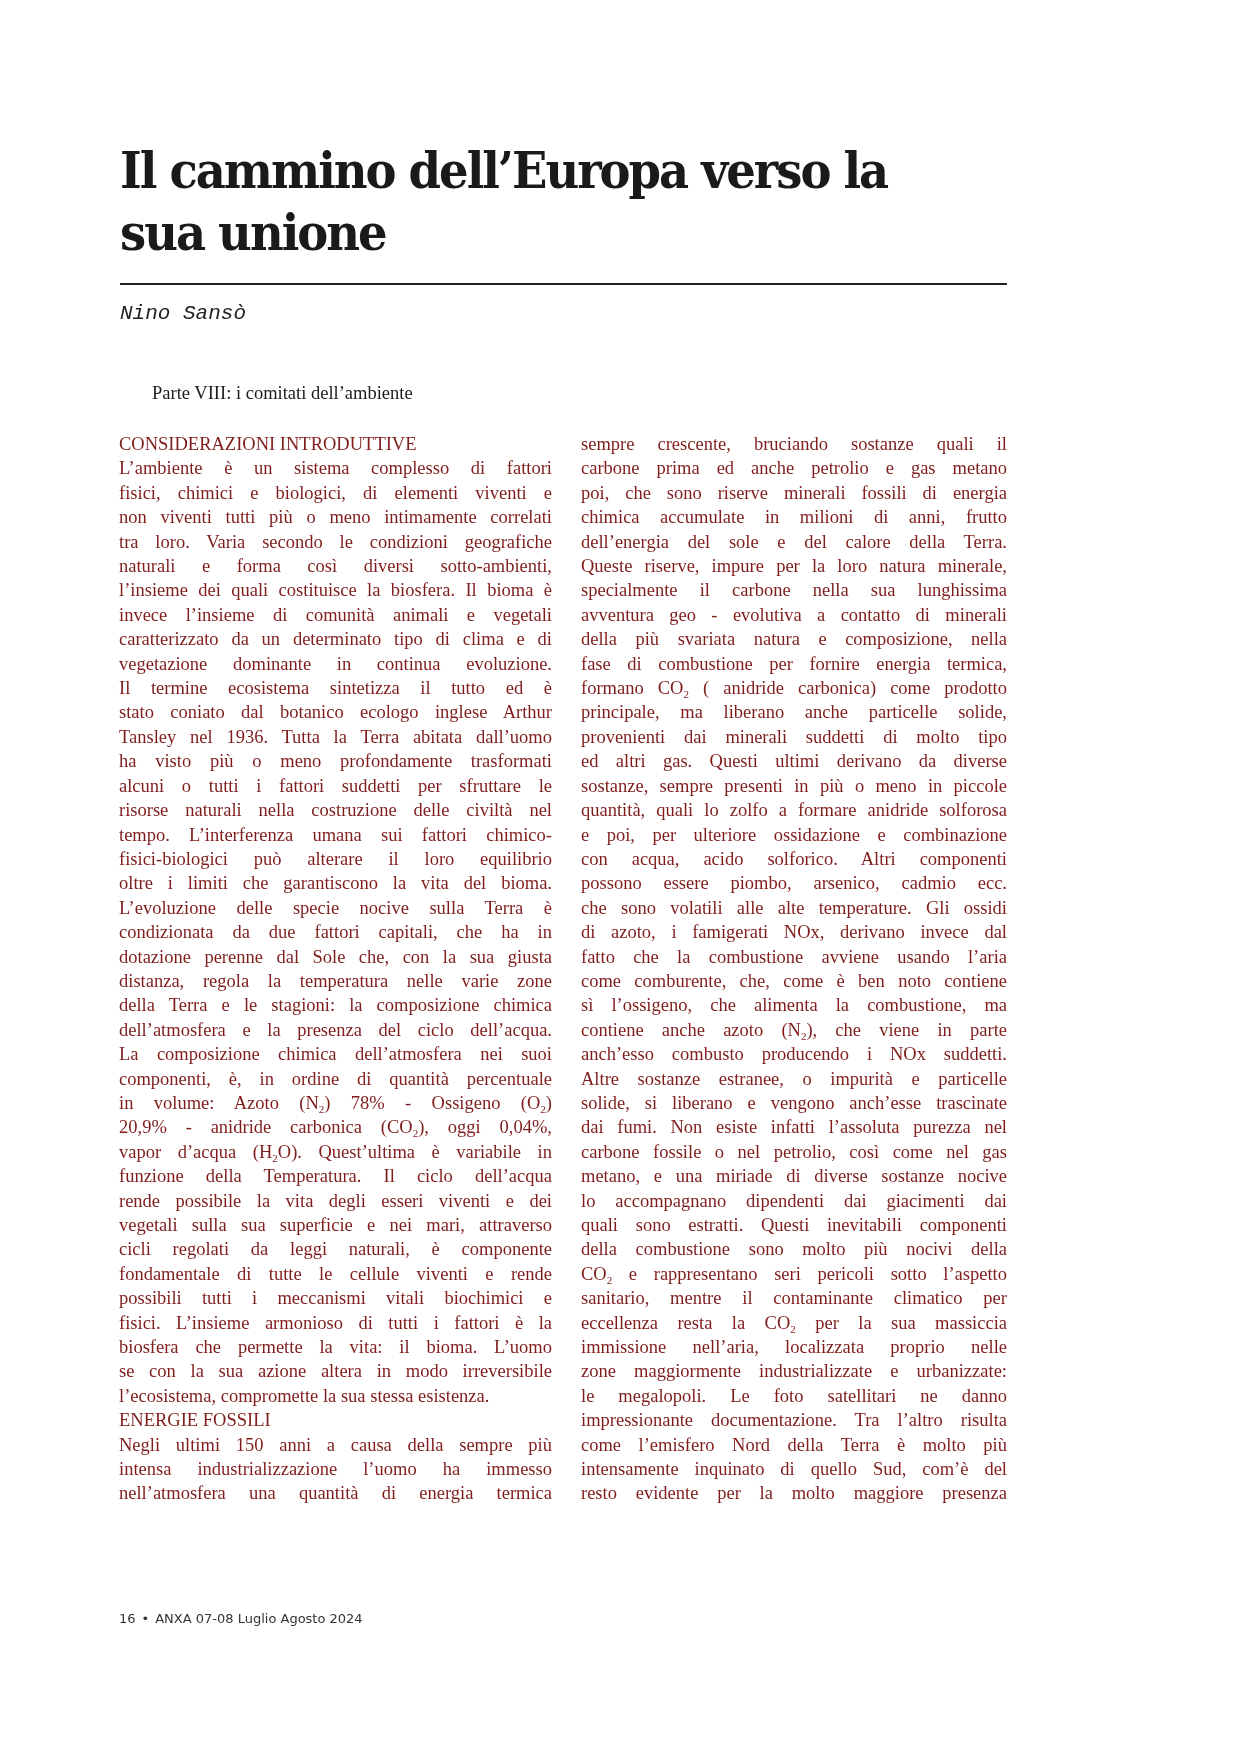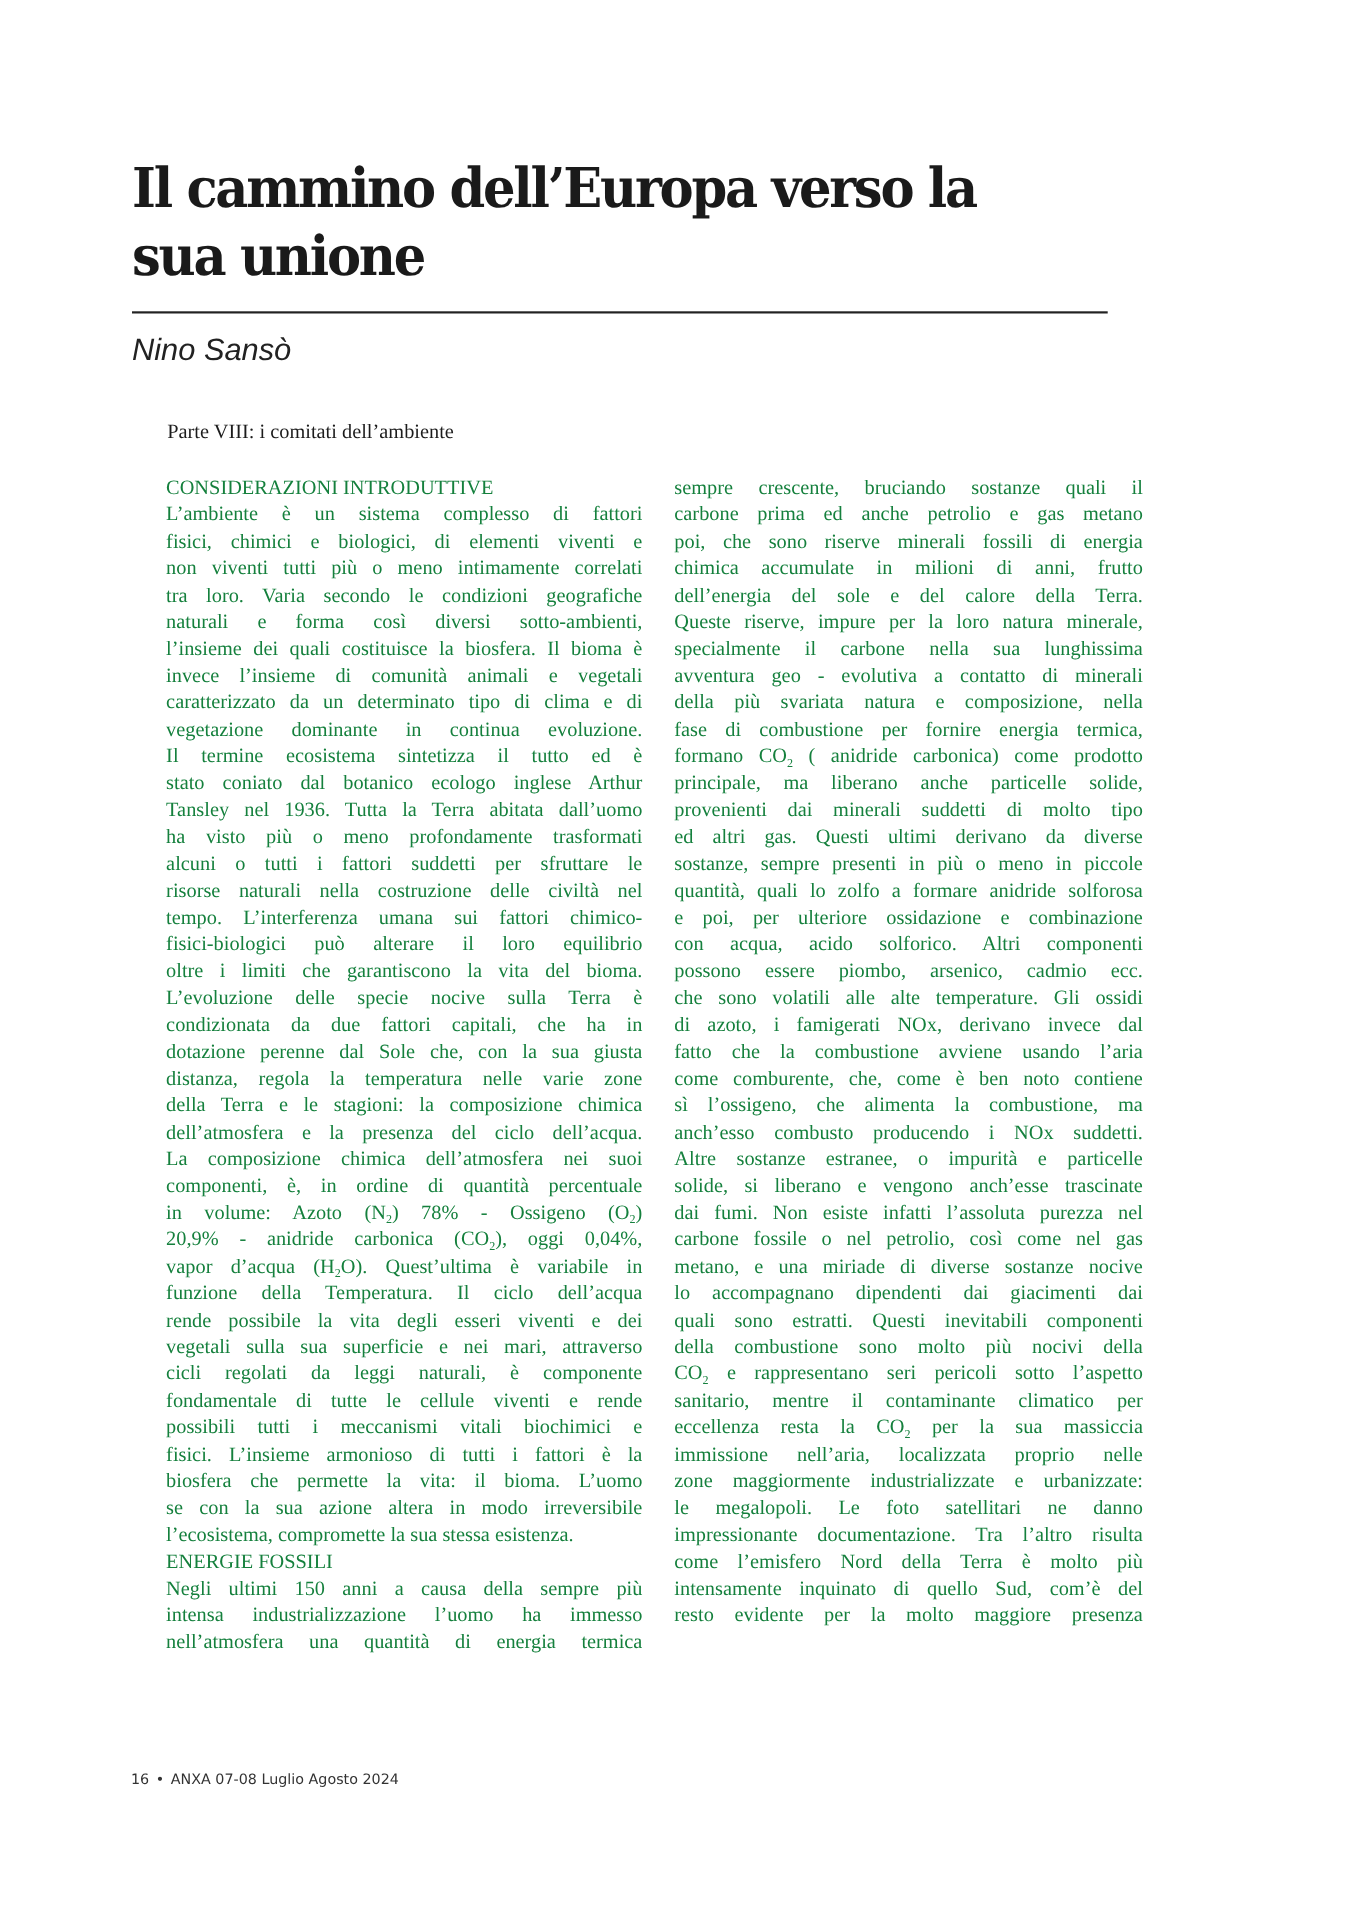--- a/index.html
+++ b/index.html
@@ -7,30 +7,30 @@
   .page { position: absolute; left: 0; top: 0; width: 1240px; height: 1584px; }
   .title {
     position: absolute; left: 120px; top: 140px; width: 900px; margin: 0;
     font-family: "DejaVu Serif", serif; font-weight: bold; font-size: 50px;
     line-height: 62px; letter-spacing: -2.2px; color: #1a1a1a;
     transform: scaleX(0.93); transform-origin: left top;
   }
   .rule { position: absolute; left: 120px; top: 283px; width: 887px; height: 0; border-top: 2px solid #222; }
   .author {
     position: absolute; left: 120px; top: 302px;
-    font-family: Liberation Sans, sans-serif; font-style: italic; font-size: 28px; color: #222;
+    font-family: Liberation Mono, monospace; font-style: italic; font-size: 21px; color: #222;
   }
   .subtitle {
     position: absolute; left: 120px; top: 383px;
     font-family: "Liberation Serif", serif; font-size: 18.5px; color: #1c1c1c; margin-left: 32px;
   }
   .col {
     position: absolute; top: 432px; width: 433px;
     font-family: "Liberation Serif", serif; font-size: 18.5px; line-height: 24.4px;
-    text-align: justify; color: #15803d; margin-left: 32px;
+    text-align: justify; color: #7f1d1d;
   }
   .col.left { left: 119px; top: 432px; }
   .col.right { left: 581px; top: 432px; width: 426px; }
   .col .heading { text-align: left; }
   .line { display: block; text-align: justify; text-align-last: justify; white-space: nowrap; }
   .line.last { text-align-last: left; }
   sub { font-size: 11px; vertical-align: -4px; line-height: 0; }
   .footer {
     position: absolute; left: 119px; top: 1611px;
     font-family: "DejaVu Sans", sans-serif; font-size: 13px; color: #333;
@@ -121,20 +121,21 @@
         <span class="line">quantità, quali lo zolfo a formare anidride solforosa</span>
         <span class="line">e poi, per ulteriore ossidazione e combinazione</span>
         <span class="line">con acqua, acido solforico. Altri componenti</span>
         <span class="line">possono essere piombo, arsenico, cadmio ecc.</span>
         <span class="line">che sono volatili alle alte temperature. Gli ossidi</span>
         <span class="line">di azoto, i famigerati NOx, derivano invece dal</span>
         <span class="line">fatto che la combustione avviene usando l’aria</span>
         <span class="line">come comburente, che, come è ben noto contiene</span>
         <span class="line">sì l’ossigeno, che alimenta la combustione, ma</span>
       </div>
+    <span class="line"><span>contiene anche azoto (N</span><sub>2</sub><span>), che viene in parte</span></span>
     <div id="rc-c">
         <span class="line">anch’esso combusto producendo i NOx suddetti.</span>
         <span class="line">Altre sostanze estranee, o impurità e particelle</span>
         <span class="line">solide, si liberano e vengono anch’esse trascinate</span>
         <span class="line">dai fumi. Non esiste infatti l’assoluta purezza nel</span>
         <span class="line">carbone fossile o nel petrolio, così come nel gas</span>
         <span class="line">metano, e una miriade di diverse sostanze nocive</span>
         <span class="line">lo accompagnano dipendenti dai giacimenti dai</span>
         <span class="line">quali sono estratti. Questi inevitabili componenti</span>
         <span class="line">della combustione sono molto più nocivi della</span>

